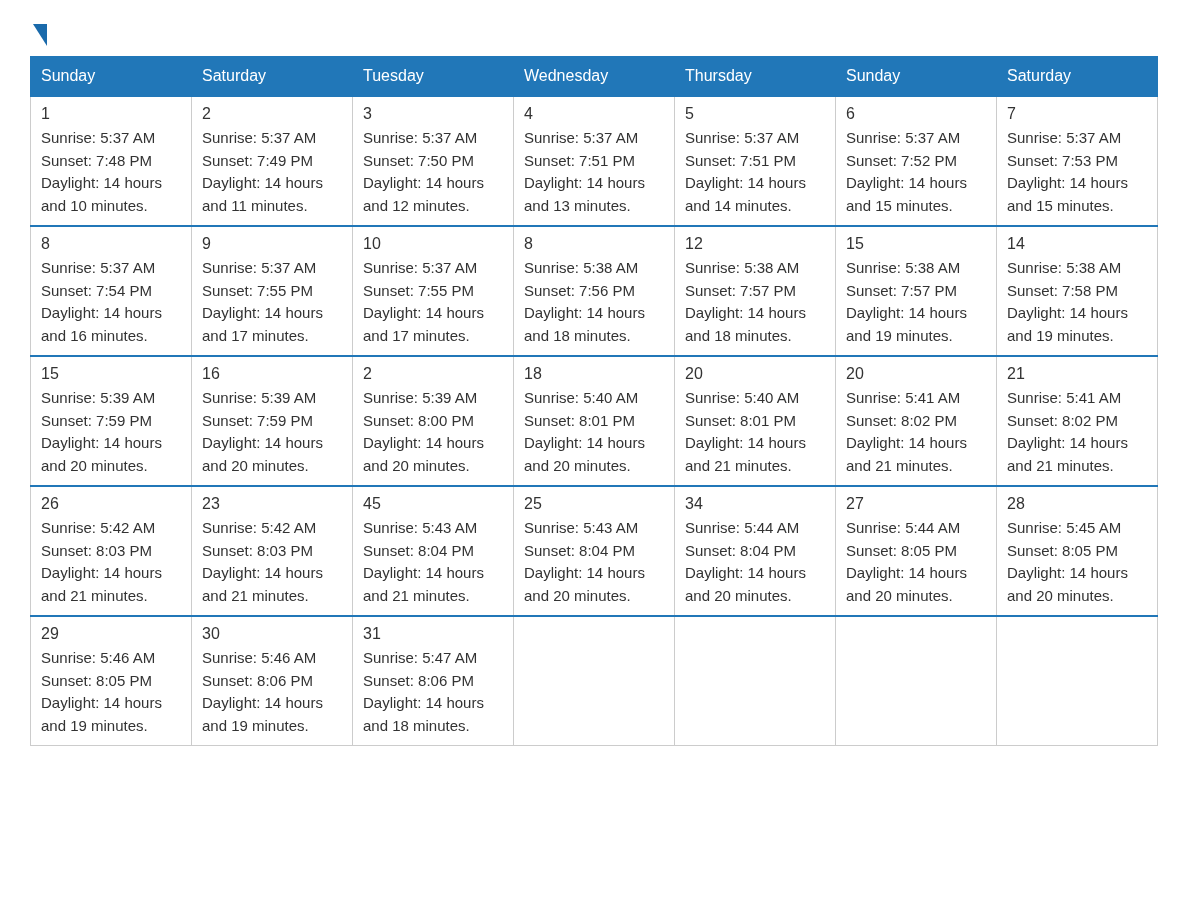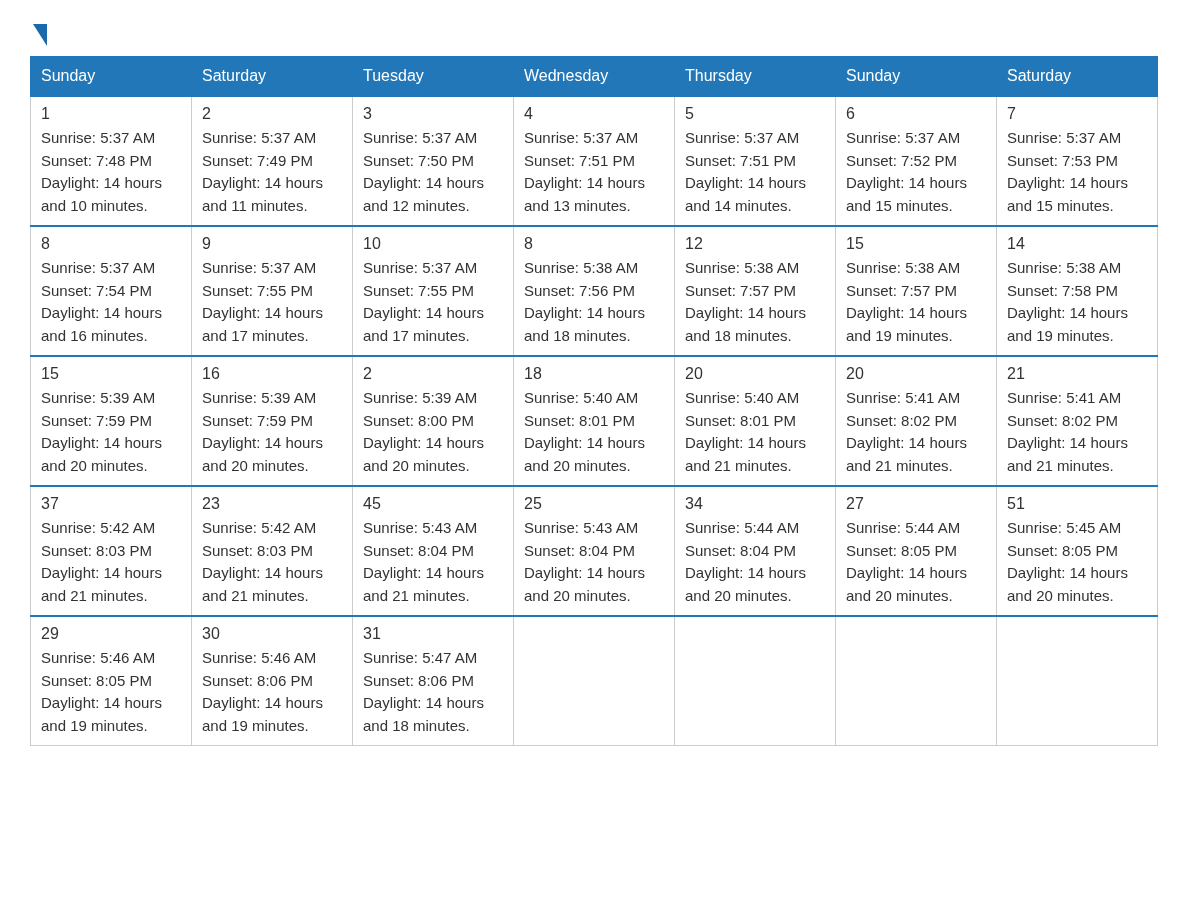--- a/index.html
+++ b/index.html
@@ -213,21 +213,21 @@
           <span class="day-number">20</span>
         <div class="day-info">Sunrise: 5:41 AM<br>Sunset: 8:02 PM<br>Daylight: 14 hours<br>and 21 minutes.</div>
         </td>
         <td>
           <span class="day-number">21</span>
         <div class="day-info">Sunrise: 5:41 AM<br>Sunset: 8:02 PM<br>Daylight: 14 hours<br>and 21 minutes.</div>
         </td>
       </tr>
       <tr>
         <td>
-          <span class="day-number">37</span>
+          <span class="day-number">26</span>
         <div class="day-info">Sunrise: 5:42 AM<br>Sunset: 8:03 PM<br>Daylight: 14 hours<br>and 21 minutes.</div>
         </td>
         <td>
           <span class="day-number">23</span>
         <div class="day-info">Sunrise: 5:42 AM<br>Sunset: 8:03 PM<br>Daylight: 14 hours<br>and 21 minutes.</div>
         </td>
         <td>
           <span class="day-number">45</span>
         <div class="day-info">Sunrise: 5:43 AM<br>Sunset: 8:04 PM<br>Daylight: 14 hours<br>and 21 minutes.</div>
         </td>
@@ -237,21 +237,21 @@
         </td>
         <td>
           <span class="day-number">34</span>
         <div class="day-info">Sunrise: 5:44 AM<br>Sunset: 8:04 PM<br>Daylight: 14 hours<br>and 20 minutes.</div>
         </td>
         <td>
           <span class="day-number">27</span>
         <div class="day-info">Sunrise: 5:44 AM<br>Sunset: 8:05 PM<br>Daylight: 14 hours<br>and 20 minutes.</div>
         </td>
         <td>
-          <span class="day-number">51</span>
+          <span class="day-number">28</span>
         <div class="day-info">Sunrise: 5:45 AM<br>Sunset: 8:05 PM<br>Daylight: 14 hours<br>and 20 minutes.</div>
         </td>
       </tr>
       <tr>
         <td>
           <span class="day-number">29</span>
         <div class="day-info">Sunrise: 5:46 AM<br>Sunset: 8:05 PM<br>Daylight: 14 hours<br>and 19 minutes.</div>
         </td>
         <td>
           <span class="day-number">30</span>

